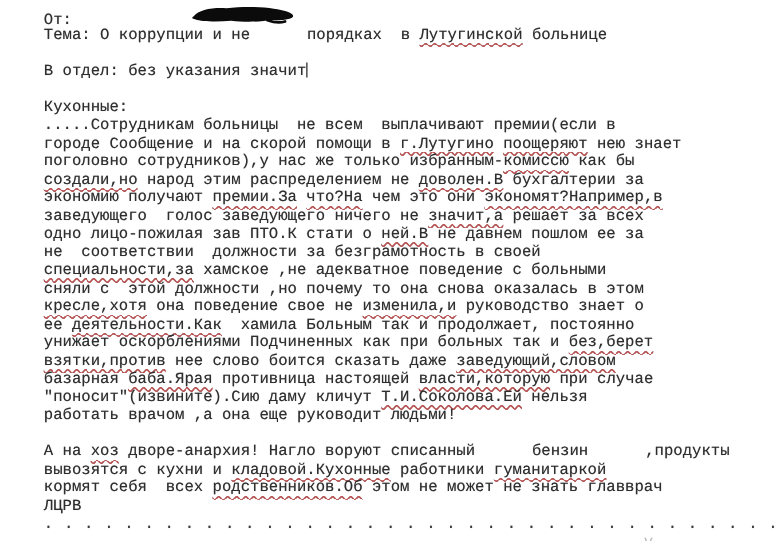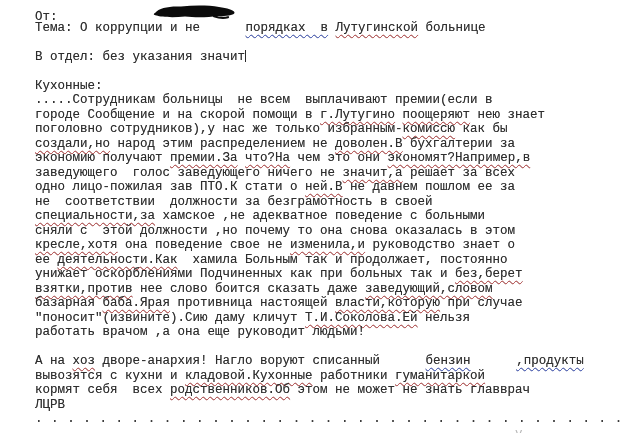--- a/index.html
+++ b/index.html
@@ -25,21 +25,20 @@
     text-shadow:0 0 0.6px rgba(46,46,46,0.55);
   }
   .u-red{
     text-decoration:underline;
     text-decoration-style:wavy;
     text-decoration-color:#c05050;
     text-decoration-thickness:1px;
     text-underline-offset:2.5px;
   }
   .u-blue{
-    text-decoration:underline;
     text-decoration-style:wavy;
     text-decoration-color:#4a5fc0;
     text-decoration-thickness:1px;
     text-underline-offset:2.5px;
     padding-left:38px;
   }
   .redaction{
     display:inline-block;
     margin-left:92px;
     vertical-align:middle;

